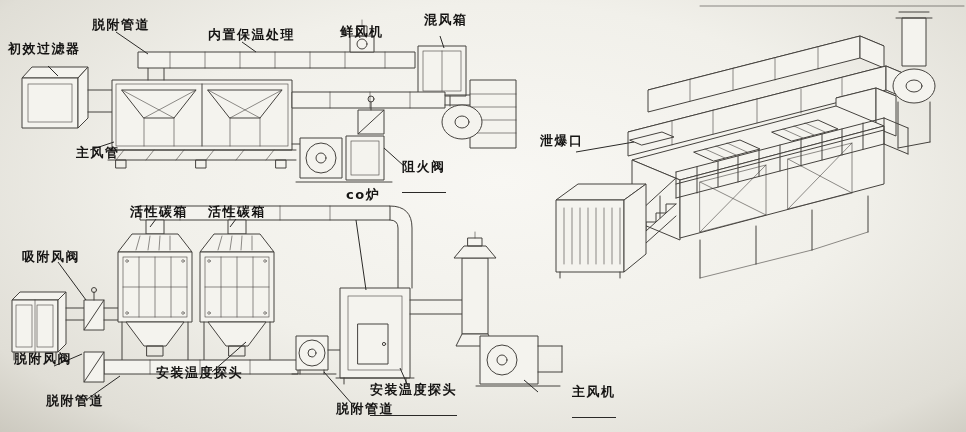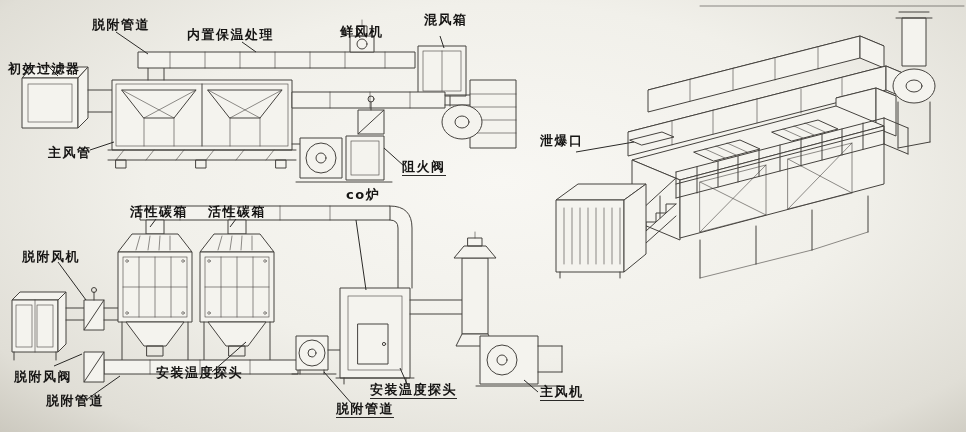--- a/index.html
+++ b/index.html
@@ -14,21 +14,21 @@
   }
   svg.art{position:absolute;left:0;top:0;width:966px;height:432px;color:var(--ink);}
   .ln{fill:none;stroke:currentColor;stroke-width:1;stroke-linecap:round;stroke-linejoin:round;}
   .thin{fill:none;stroke:currentColor;stroke-width:.6;stroke-linecap:round;}
   .face{fill:var(--paper);stroke:currentColor;stroke-width:1;stroke-linejoin:round;}
   .leader{fill:none;stroke:#2b2a28;stroke-width:1;}
   .label{
     position:absolute;font-size:13px;font-weight:600;color:#151413;
     letter-spacing:1.5px;white-space:nowrap;line-height:1.1;
   }
-  .label.underline{border-bottom:1.6px solid #2a2927;padding-bottom:1px;}
+  .label.underline{border-bottom:1.6px solid #2a2927;padding-bottom:18px;}
 </style>
 </head>
 <body>
 
 <div class="stage">
 
   <svg class="art" viewBox="0 0 966 432" aria-hidden="true">
 
     <path class="thin" d="M700,6 H964"></path>
 
@@ -268,34 +268,34 @@
       </g>
     </g>
 
     <g>
       <path class="leader" d="M48,66 L58,76 M116,32 L148,54 M242,42 L256,52 M356,28 L360,38 M440,36 L444,48 M90,150 L114,142 M404,166 L384,148"></path>
       <path class="leader" d="M156,219 L150,227 M236,219 L230,227 M356,220 L366,290 M58,262 L86,300 M54,366 L82,354 M212,372 L246,342 M86,400 L120,376 M352,404 L324,372 M408,386 L400,368 M538,392 L524,380"></path>
       <path class="leader" d="M576,152 L634,142"></path>
     </g>
   </svg>
 
-  <div class="label" style="left:8px;top:62px">初效过滤器</div>
+  <div class="label" style="left:8px;top:42px">初效过滤器</div>
   <div class="label" style="left:92px;top:18px">脱附管道</div>
-  <div class="label" style="left:187px;top:28px">内置保温处理</div>
+  <div class="label" style="left:208px;top:28px">内置保温处理</div>
   <div class="label" style="left:340px;top:25px">鲜风机</div>
   <div class="label" style="left:424px;top:13px">混风箱</div>
-  <div class="label" style="left:48px;top:146px">主风管</div>
+  <div class="label" style="left:76px;top:146px">主风管</div>
   <div class="label underline" style="left:402px;top:160px">阻火阀</div>
 
   <div class="label" style="left:130px;top:205px">活性碳箱</div>
   <div class="label" style="left:208px;top:205px">活性碳箱</div>
   <div class="label" style="left:346px;top:188px">co炉</div>
-  <div class="label" style="left:22px;top:250px">脱附风机</div>
-  <div class="label" style="left:14px;top:370px">脱附风阀</div>
+  <div class="label" style="left:22px;top:250px">吸附风阀</div>
+  <div class="label" style="left:14px;top:352px">脱附风阀</div>
   <div class="label" style="left:156px;top:366px">安装温度探头</div>
   <div class="label" style="left:46px;top:394px">脱附管道</div>
   <div class="label underline" style="left:336px;top:402px">脱附管道</div>
   <div class="label underline" style="left:370px;top:383px">安装温度探头</div>
-  <div class="label underline" style="left:540px;top:385px">主风机</div>
+  <div class="label underline" style="left:572px;top:385px">主风机</div>
 
   <div class="label" style="left:540px;top:134px">泄爆口</div>
 
 </div>
 
 </body></html>

